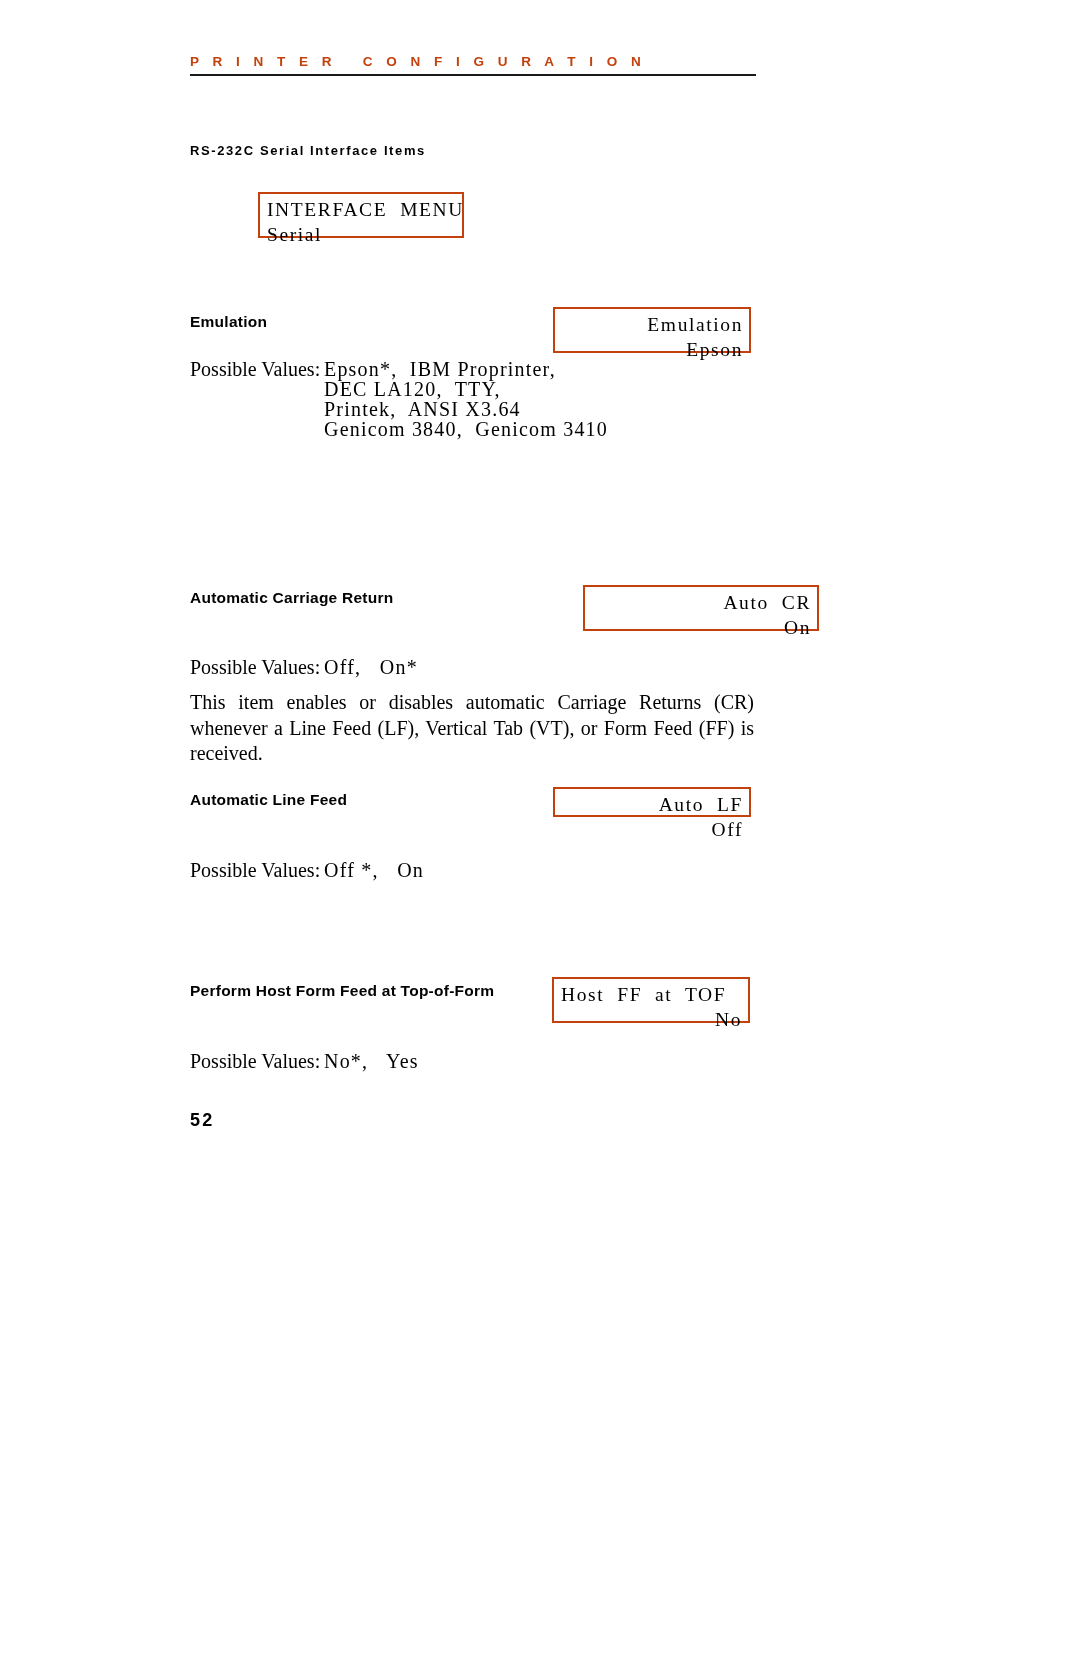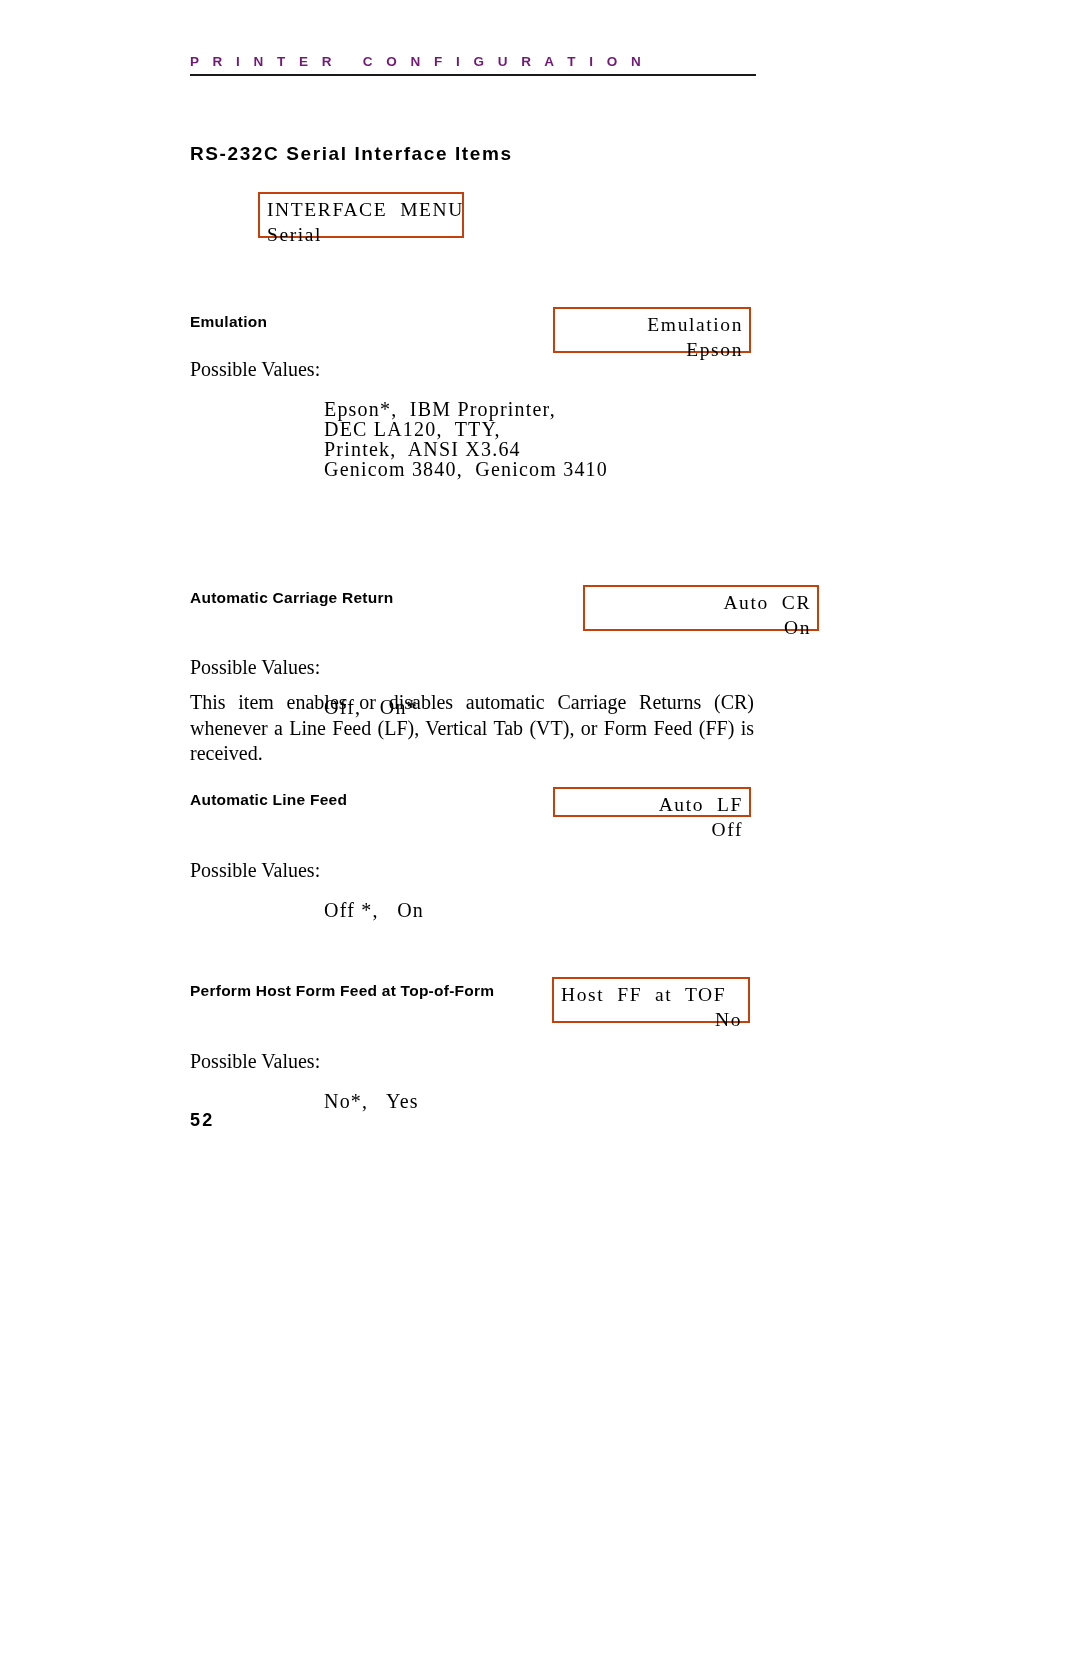--- a/index.html
+++ b/index.html
@@ -28,39 +28,39 @@
     position: absolute;
     left: 190px;
     top: 54px;
     width: 566px;
   }
   .running-head .rh-text {
     font-family: "Liberation Sans", "DejaVu Sans", sans-serif;
     font-size: 13.5px;
     font-weight: 700;
     letter-spacing: 5.0px;
-    color: #701a75;
+    color: #c2410c;
     display: block;
     line-height: 16px;
     white-space: pre;
   }
   .running-head .rh-rule {
     display: block;
     margin-top: 4px;
     border-bottom: 2px solid #1a1a1a;
     width: 566px;
   }
 
   
   .section-title {
     position: absolute;
     left: 190px;
     top: 143px;
     font-family: "Liberation Sans", "DejaVu Sans", sans-serif;
-    font-size: 19px;
+    font-size: 13px;
     font-weight: 700;
     letter-spacing: 1.6px;
     color: #000;
     white-space: pre;
   }
 
   
   .lcd {
     position: absolute;
     border: 2px solid #c2410c;
@@ -113,21 +113,20 @@
   .possible .pv-label {
     display: inline-block;
     width: 134px;
     white-space: pre;
   }
   .possible .pv-vals {
     display: inline-block;
     letter-spacing: 1.2px;
     white-space: pre;
     vertical-align: top;
-    margin-top: 40px;
   }
   .possible .pv-cont {
     display: block;
     margin-left: 134px;
     letter-spacing: 1.2px;
     white-space: pre;
     line-height: 20px;
   }
   #pv-emulation { top: 359px; }
   #pv-autocr    { top: 657px; }

